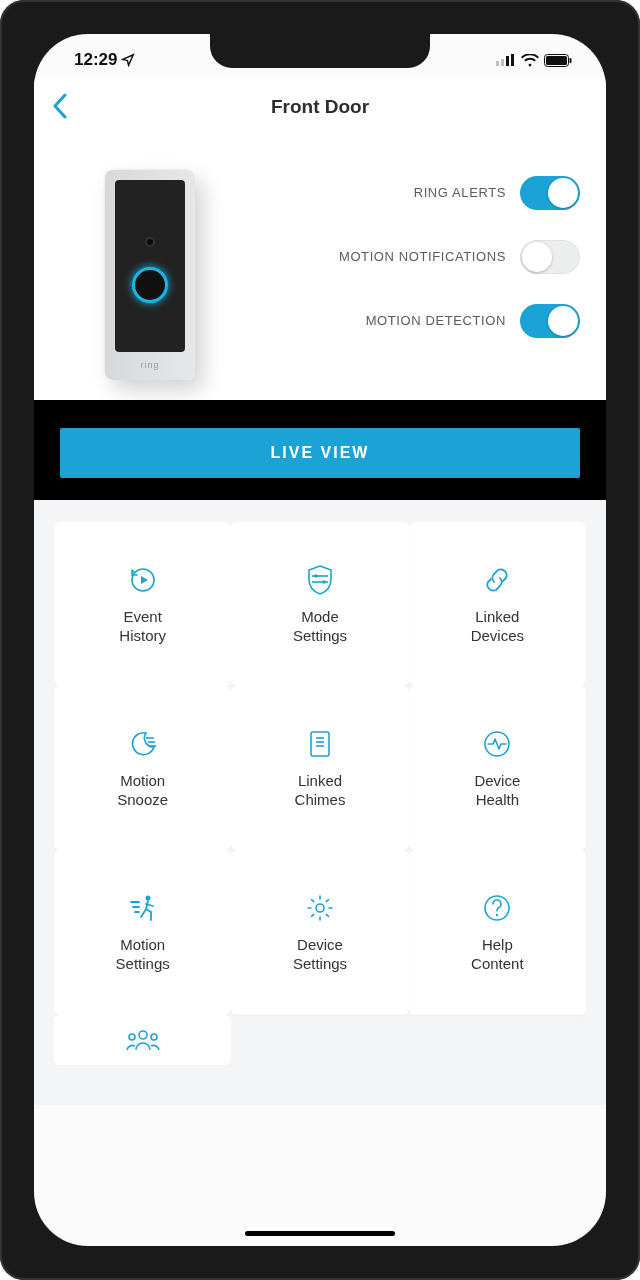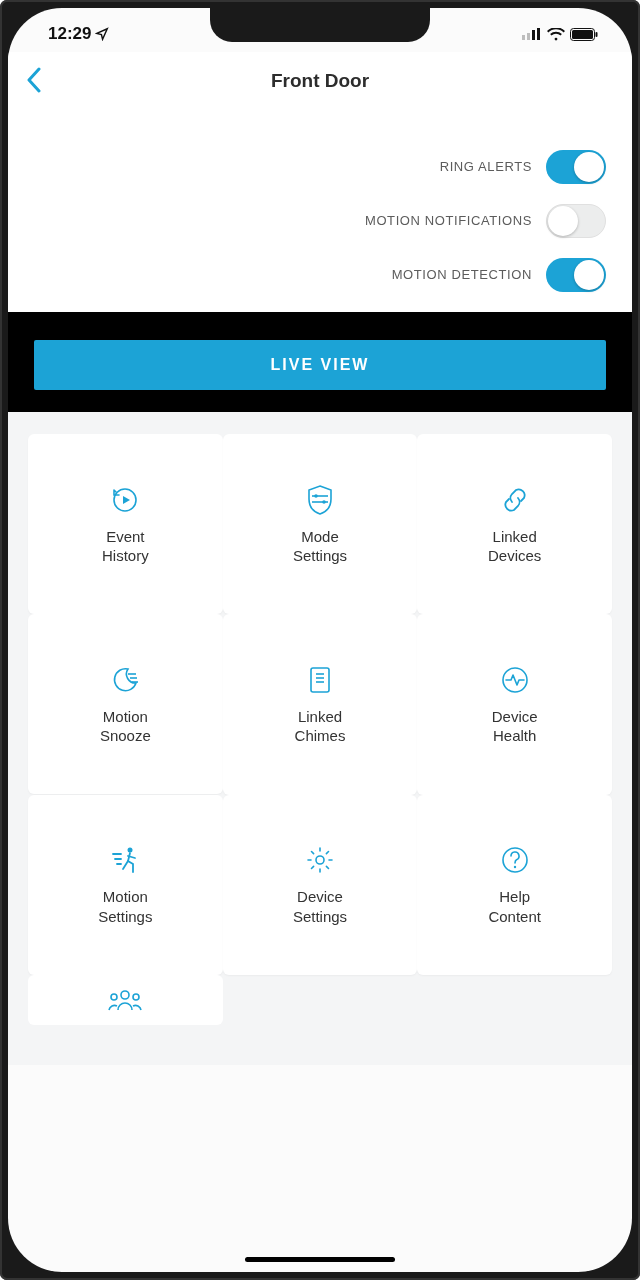--- a/index.html
+++ b/index.html
@@ -9,22 +9,22 @@
       display: flex;
       justify-content: center;
       align-items: flex-start;
     }
 
     
     .phone {
       width: 640px;
       height: 1280px;
       background: #1a1a1a;
-      border-radius: 7px;
-      padding: 8px;
+      border-radius: 24px;
+      padding: 34px;
       position: relative;
       box-shadow: 0 0 0 2px #333 inset;
     }
     .phone-inner {
       width: 100%;
       height: 100%;
       background: #fbfbfb;
       border-radius: 54px;
       overflow: hidden;
       position: relative;
@@ -113,21 +113,21 @@
       gap: 20px;
     }
     .cam-dot { width:10px; height:10px; border-radius:50%; background:#0a0a0a; border:2px solid #333; margin-top:8px;}
     .ring-btn { width:36px; height:36px; border-radius:50%; background:#111; border:3px solid #1bb4e6; box-shadow:0 0 8px #1bb4e6;}
     .doorbell-tag { text-align:center; font-size:9px; color:#999; letter-spacing:1px; }
 
     .toggles {
       flex: 1;
       display: flex;
       flex-direction: column;
-      gap: 20px;
+      gap: 30px;
       padding-top: 6px;
     }
     .toggle-row {
       display: flex;
       justify-content: flex-end;
       align-items: center;
       gap: 14px;
     }
     .toggle-label {
       font-size: 13px;
@@ -254,20 +254,29 @@
     <div class="header">
       <div class="back-btn">
         <svg width="16" height="26" viewBox="0 0 16 26" fill="none" stroke="#1ca3d6" stroke-width="3" stroke-linecap="round" stroke-linejoin="round">
           <polyline points="13,2 3,13 13,24"></polyline>
         </svg>
       </div>
       <div class="page-title">Front Door</div>
     </div>
 
     <div class="hero">
+      <div class="device-img">
+        <div class="doorbell">
+          <div class="doorbell-dark">
+            <div class="cam-dot"></div>
+            <div class="ring-btn"></div>
+          </div>
+          <div class="doorbell-tag">ring</div>
+        </div>
+      </div>
 
       <div class="toggles">
         <div class="toggle-row">
           <div class="toggle-label">RING
 ALERTS</div>
           <div class="switch on">
               <div class="knob"></div>
             </div>
         </div>
         <div class="toggle-row">

